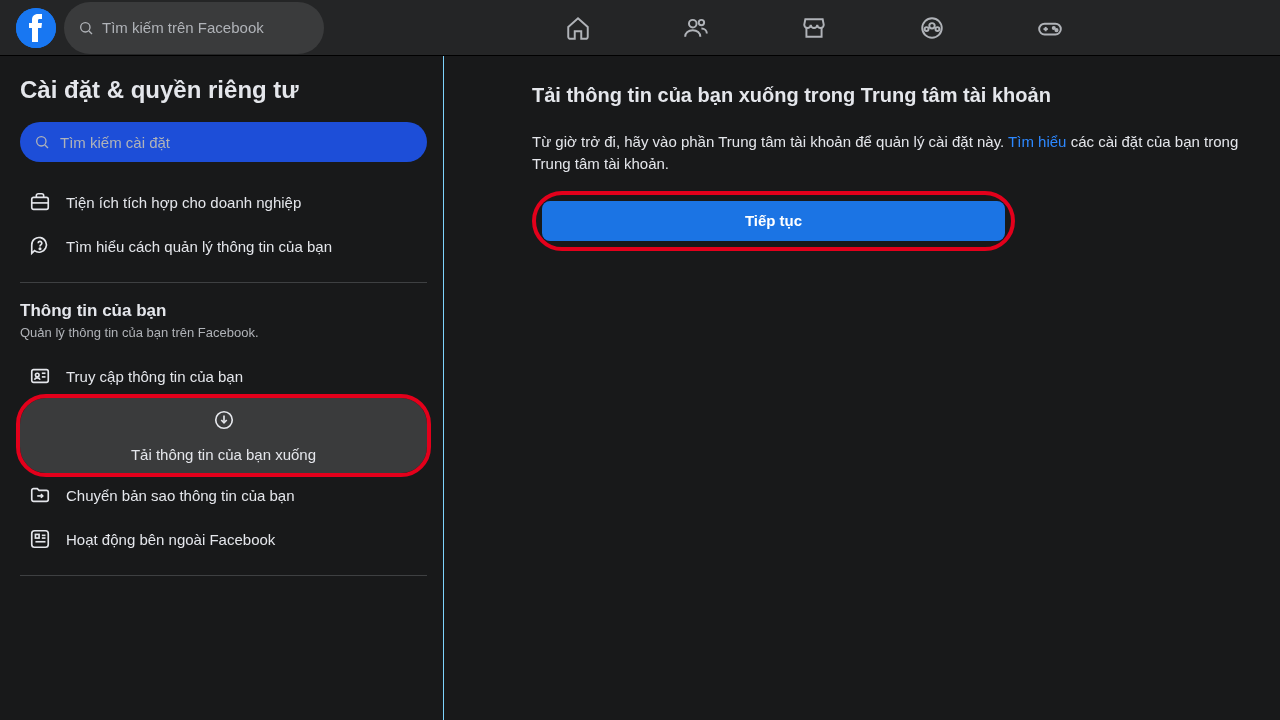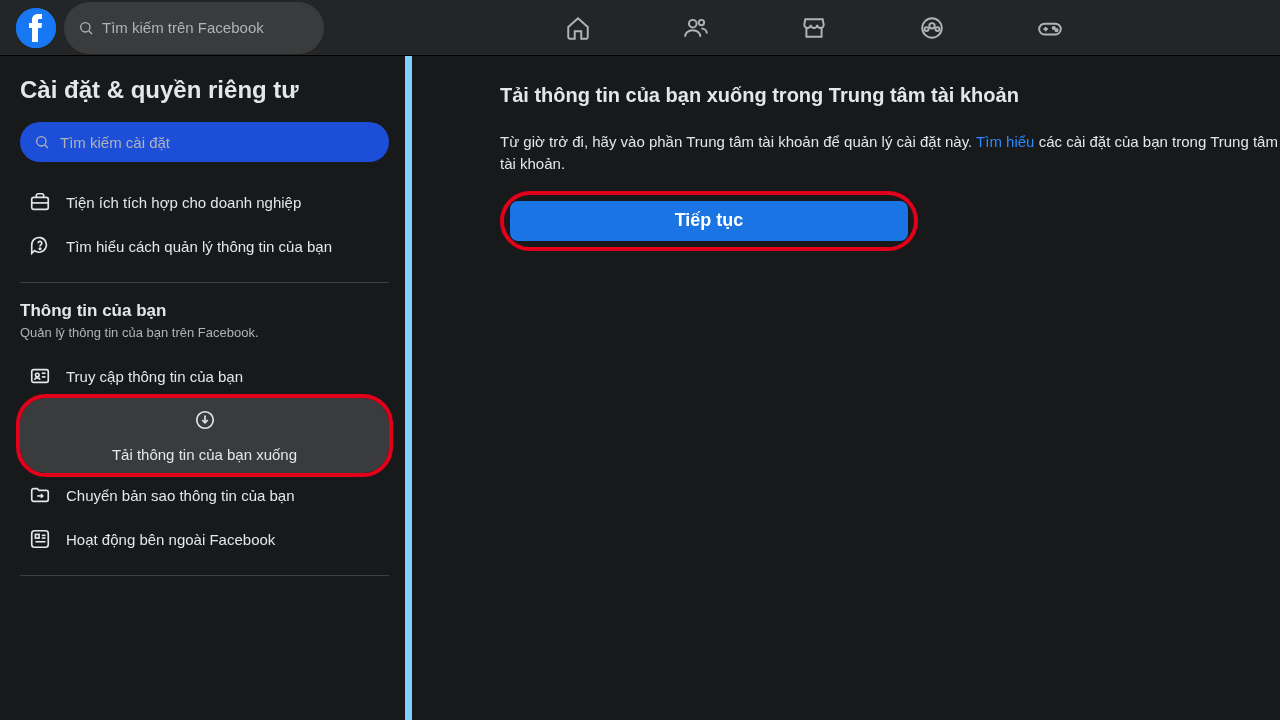--- a/index.html
+++ b/index.html
@@ -61,24 +61,24 @@
     color: #b0b3b8;
   }
   .nav-item svg { width: 26px; height: 26px; }
 
   
   .layout {
     display: flex;
     height: calc(100% - 56px);
   }
   .sidebar {
-    width: 412px;
+    width: 444px;
     flex-shrink: 0;
     padding: 20px 16px 0 20px;
-    border-right: 7px solid #7dd3fc;
+    border-right: 1px solid #7dd3fc;
     overflow: hidden;
   }
   .sidebar h1 {
     font-size: 24px;
     font-weight: 700;
     color: #e4e6eb;
     margin-bottom: 18px;
   }
   .settings-search {
     background: #1d4ed8;
@@ -159,23 +159,23 @@
     display: inline-block;
     padding: 6px;
     border: 4px solid #e3001b;
     border-radius: 32px;
   }
   .cta {
     background: #1b74e4;
     color: #fff;
     border: none;
     border-radius: 8px;
-    font-size: 18px;
+    font-size: 15px;
     font-weight: 600;
-    width: 398px;
+    width: 463px;
     height: 40px;
     cursor: pointer;
   }
 </style>
 </head>
 <body>
 
 <div class="topbar">
   <div class="fb-logo">
     <svg viewBox="0 0 40 40" fill="none">

